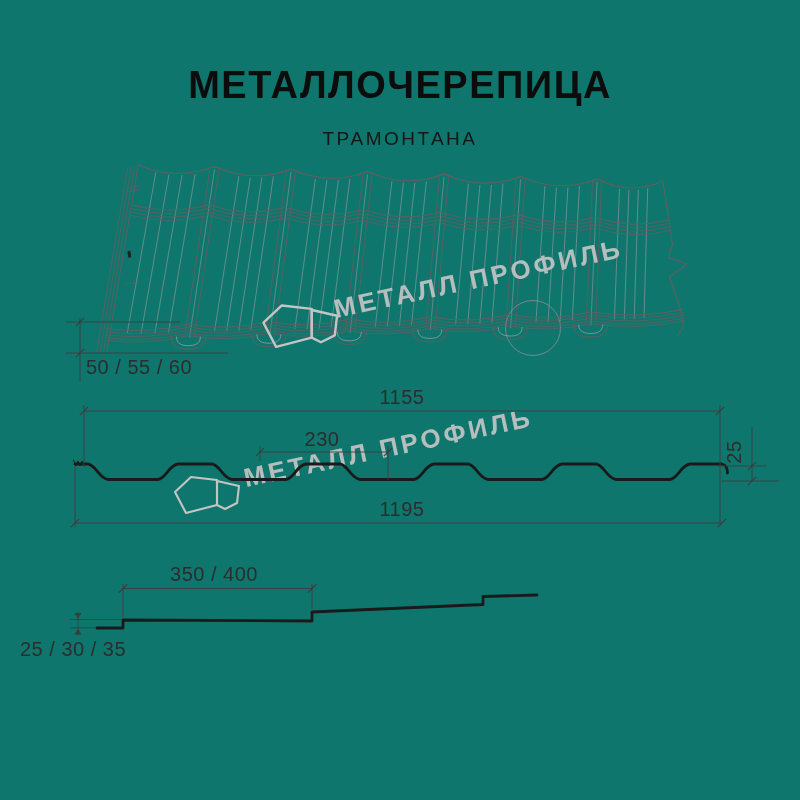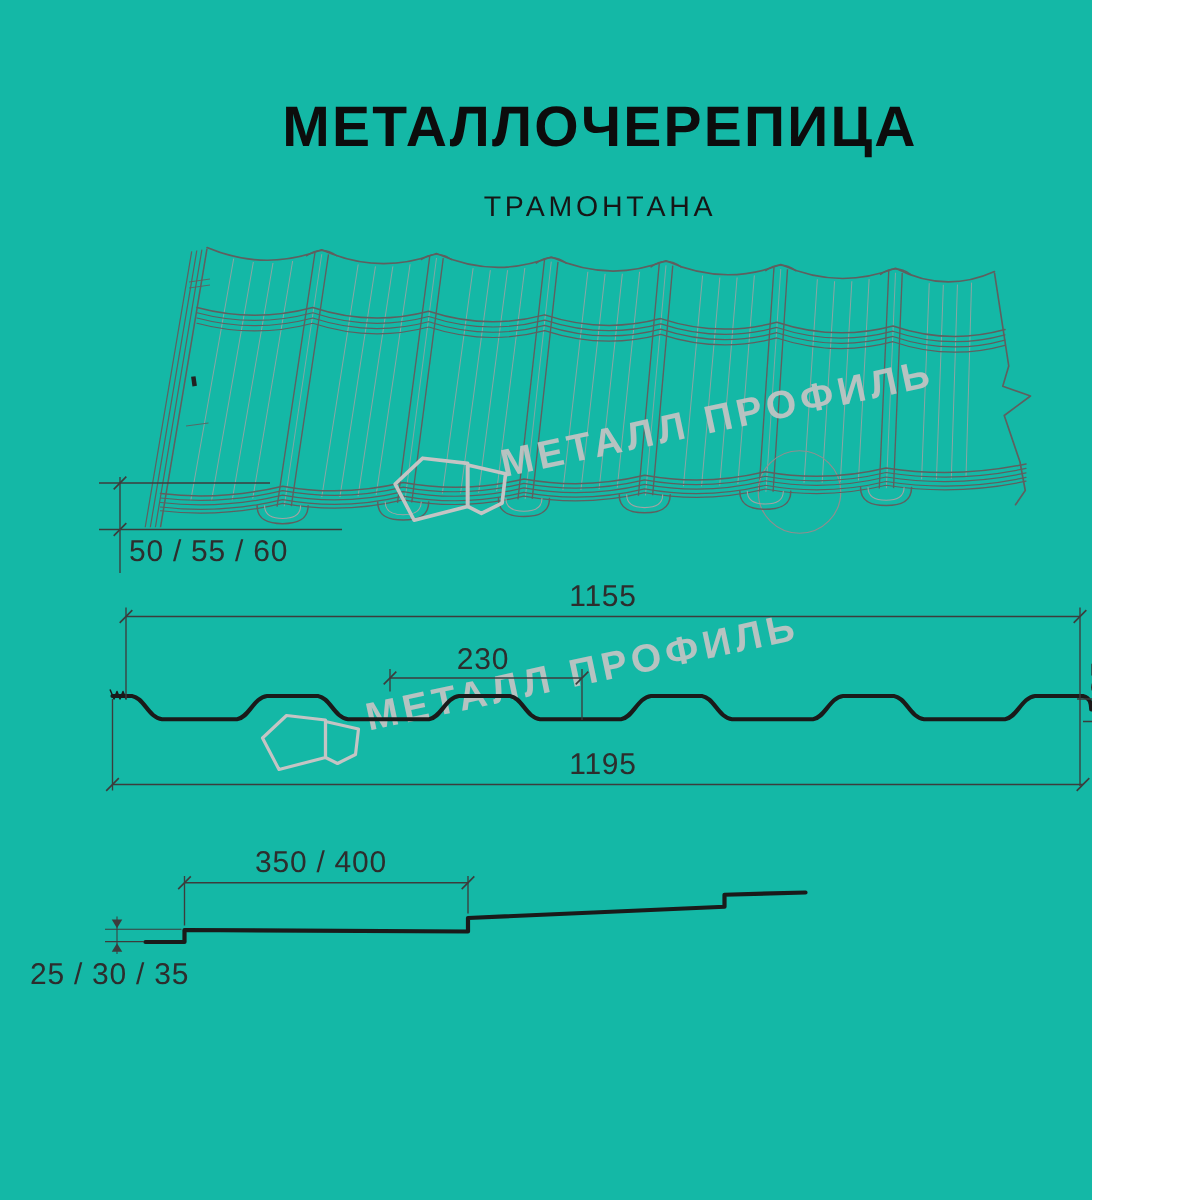--- a/index.html
+++ b/index.html
@@ -1,16 +1,16 @@
 <!DOCTYPE html>
 <html><head>
 <meta charset="utf-8">
 <style>
   html,body{margin:0;padding:0;background:#fff;}
-  .stage{position:relative;width:728px;height:800px;background:#14b8a6;overflow:hidden;
+  .stage{position:relative;width:800px;height:800px;background:#0f766e;overflow:hidden;
          font-family:"Liberation Sans",sans-serif;}
   .title{position:absolute;top:64px;left:0;width:800px;text-align:center;margin:0;
          font-family:"Liberation Sans",sans-serif;font-size:38px;font-weight:700;
          letter-spacing:1.5px;color:#0c0c0c;}
   .subtitle{position:absolute;top:128px;left:0;width:800px;text-align:center;
          font-size:19px;font-weight:400;letter-spacing:2.5px;color:#161616;}
   svg{position:absolute;left:0;top:0;}
   .dim-text{font-family:"Liberation Sans",sans-serif;font-size:20px;fill:#2d2d2d;letter-spacing:0.5px;}
   .wm-text{font-family:"Liberation Sans",sans-serif;font-size:26px;font-weight:600;
            letter-spacing:3.2px;opacity:0.92;}

